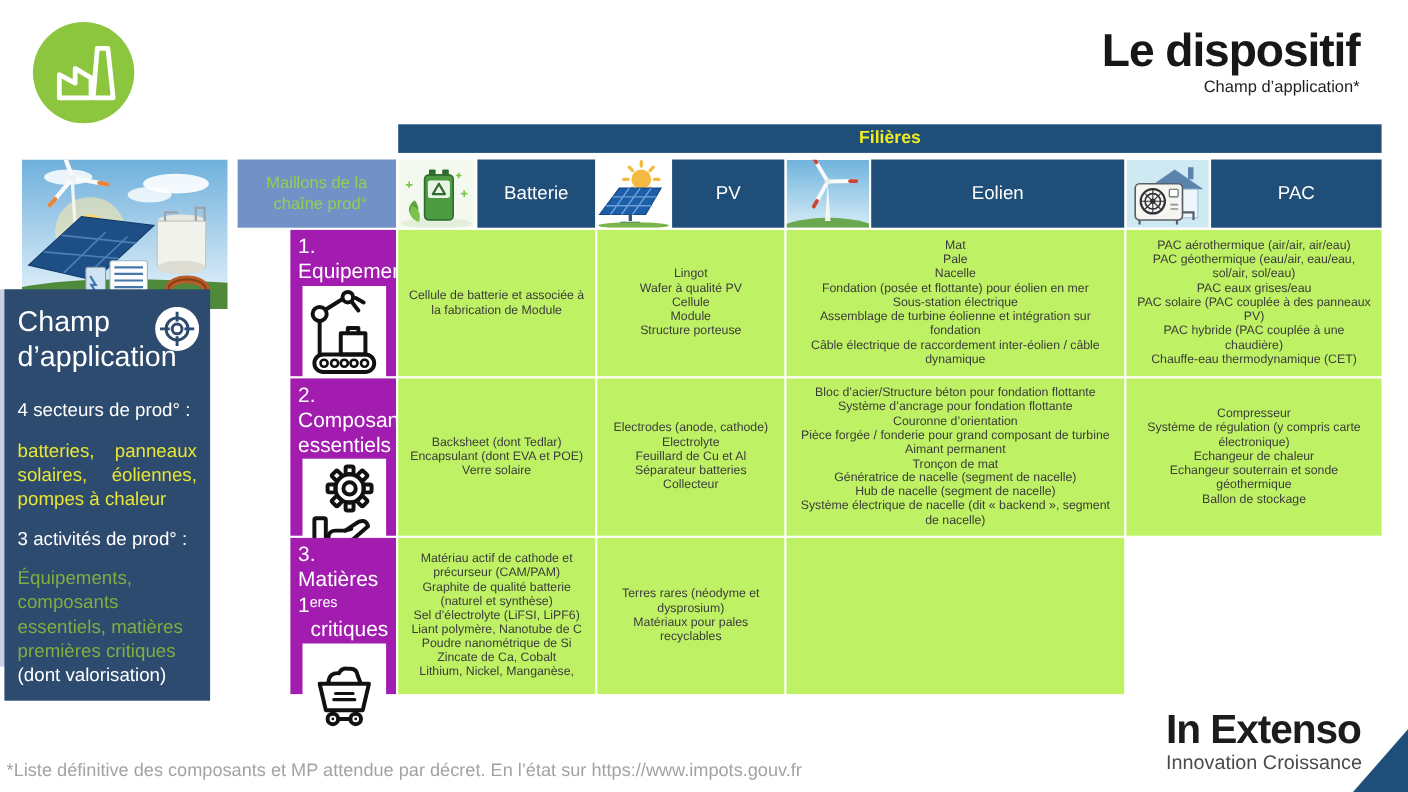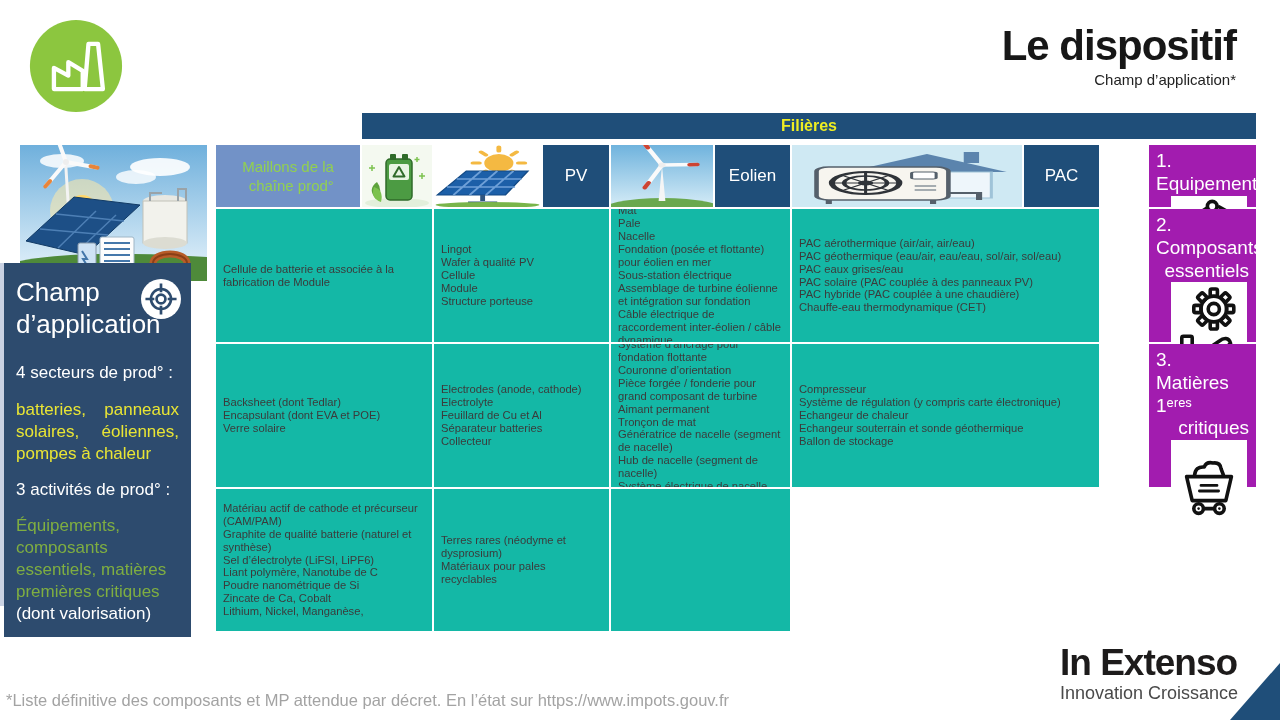--- a/index.html
+++ b/index.html
@@ -37,23 +37,23 @@
   .col-img{background:#fff;overflow:hidden;}
   .col-img svg{display:block;width:100%;height:100%;}
   .col-title{background:#1f4e79;color:#fff;font-size:17px;display:flex;align-items:center;justify-content:center;}
   .row-label{background:#a21caf;color:#fff;font-size:19px;box-sizing:border-box;
              padding:5px 7px;display:flex;flex-direction:column;line-height:1.2;margin-left:48px;}
   .row-label .rl2{text-align:right;}
   .icon-box{margin-top:auto;align-self:flex-end;margin-right:2px;margin-bottom:2px;
             width:76px;height:96px;background:#fff;display:flex;align-items:center;justify-content:center;}
   .icon-box svg{width:64px;height:86px;}
   .row2 .icon-box, .row3 .icon-box{height:94px;}
-  .cell{background:#14b8a6;color:#3b3b3b;font-size:11.2px;line-height:1.16;box-sizing:border-box;
+  .cell{background:#bef264;color:#3b3b3b;font-size:11.2px;line-height:1.16;box-sizing:border-box;
         padding:5px 7px;display:flex;flex-direction:column;justify-content:center;
-        white-space:pre-line;overflow:hidden;}
+        white-space:pre-line;overflow:hidden;text-align:center;}
   .span2{grid-column:span 2;}
 
   
   .footnote{position:absolute;left:6px;top:691px;font-size:16.5px;color:#a3a3a3;}
   .brand{position:absolute;left:1060px;top:644px;}
   .brand .brand-name{font-size:37px;font-weight:800;color:#1d1b1b;line-height:1;letter-spacing:-1px;}
   .brand .brand-tagline{font-size:18px;color:#4a4a4a;margin-top:2px;}
   .corner-triangle{position:absolute;right:0;bottom:0;width:0;height:0;
                    border-left:50px solid transparent;border-bottom:57px solid #1f4e79;}
 </style>
@@ -157,20 +157,21 @@
           <path d="M14 54 q-9 -10 1 -17 q7 9 -1 17 z" fill="#5da23c"></path>
           <path d="M19 57 q-11 -4 -7 -15 q10 3 7 15 z" fill="#7cc24f"></path>
           <rect x="24" y="14" width="26" height="41" rx="4" fill="#4c9b43" stroke="#2f6b2a" stroke-width="1.5"></rect>
           <rect x="28" y="9" width="6" height="6" rx="1" fill="#2f6b2a"></rect>
           <rect x="40" y="9" width="6" height="6" rx="1" fill="#2f6b2a"></rect>
           <rect x="27" y="19" width="20" height="16" rx="2" fill="#e9f5e4"></rect>
           <path d="M37 22 l5.5 9.5 h-11 z" fill="none" stroke="#2f6b2a" stroke-width="2" stroke-linejoin="round"></path>
           <path d="M10 20 v6 M7 23 h6 M60 28 v6 M57 31 h6 M55 12 v5 M52.5 14.5 h5" stroke="#7cc24f" stroke-width="1.5"></path>
         </svg>
       </div>
+      <div class="col-title">Batterie</div>
 
       <div class="col-img">
         <svg viewBox="0 0 66 62" preserveAspectRatio="none">
           <rect width="66" height="62" fill="#ffffff"></rect>
           <g stroke="#f4b942" stroke-width="3" stroke-linecap="round">
             <line x1="40" y1="2" x2="40" y2="6"></line>
               <line x1="40" y1="30" x2="40" y2="34"></line>
             <line x1="24" y1="18" x2="28" y2="18"></line>
               <line x1="52" y1="18" x2="56" y2="18"></line>
             <line x1="29" y1="7" x2="32" y2="10"></line>

